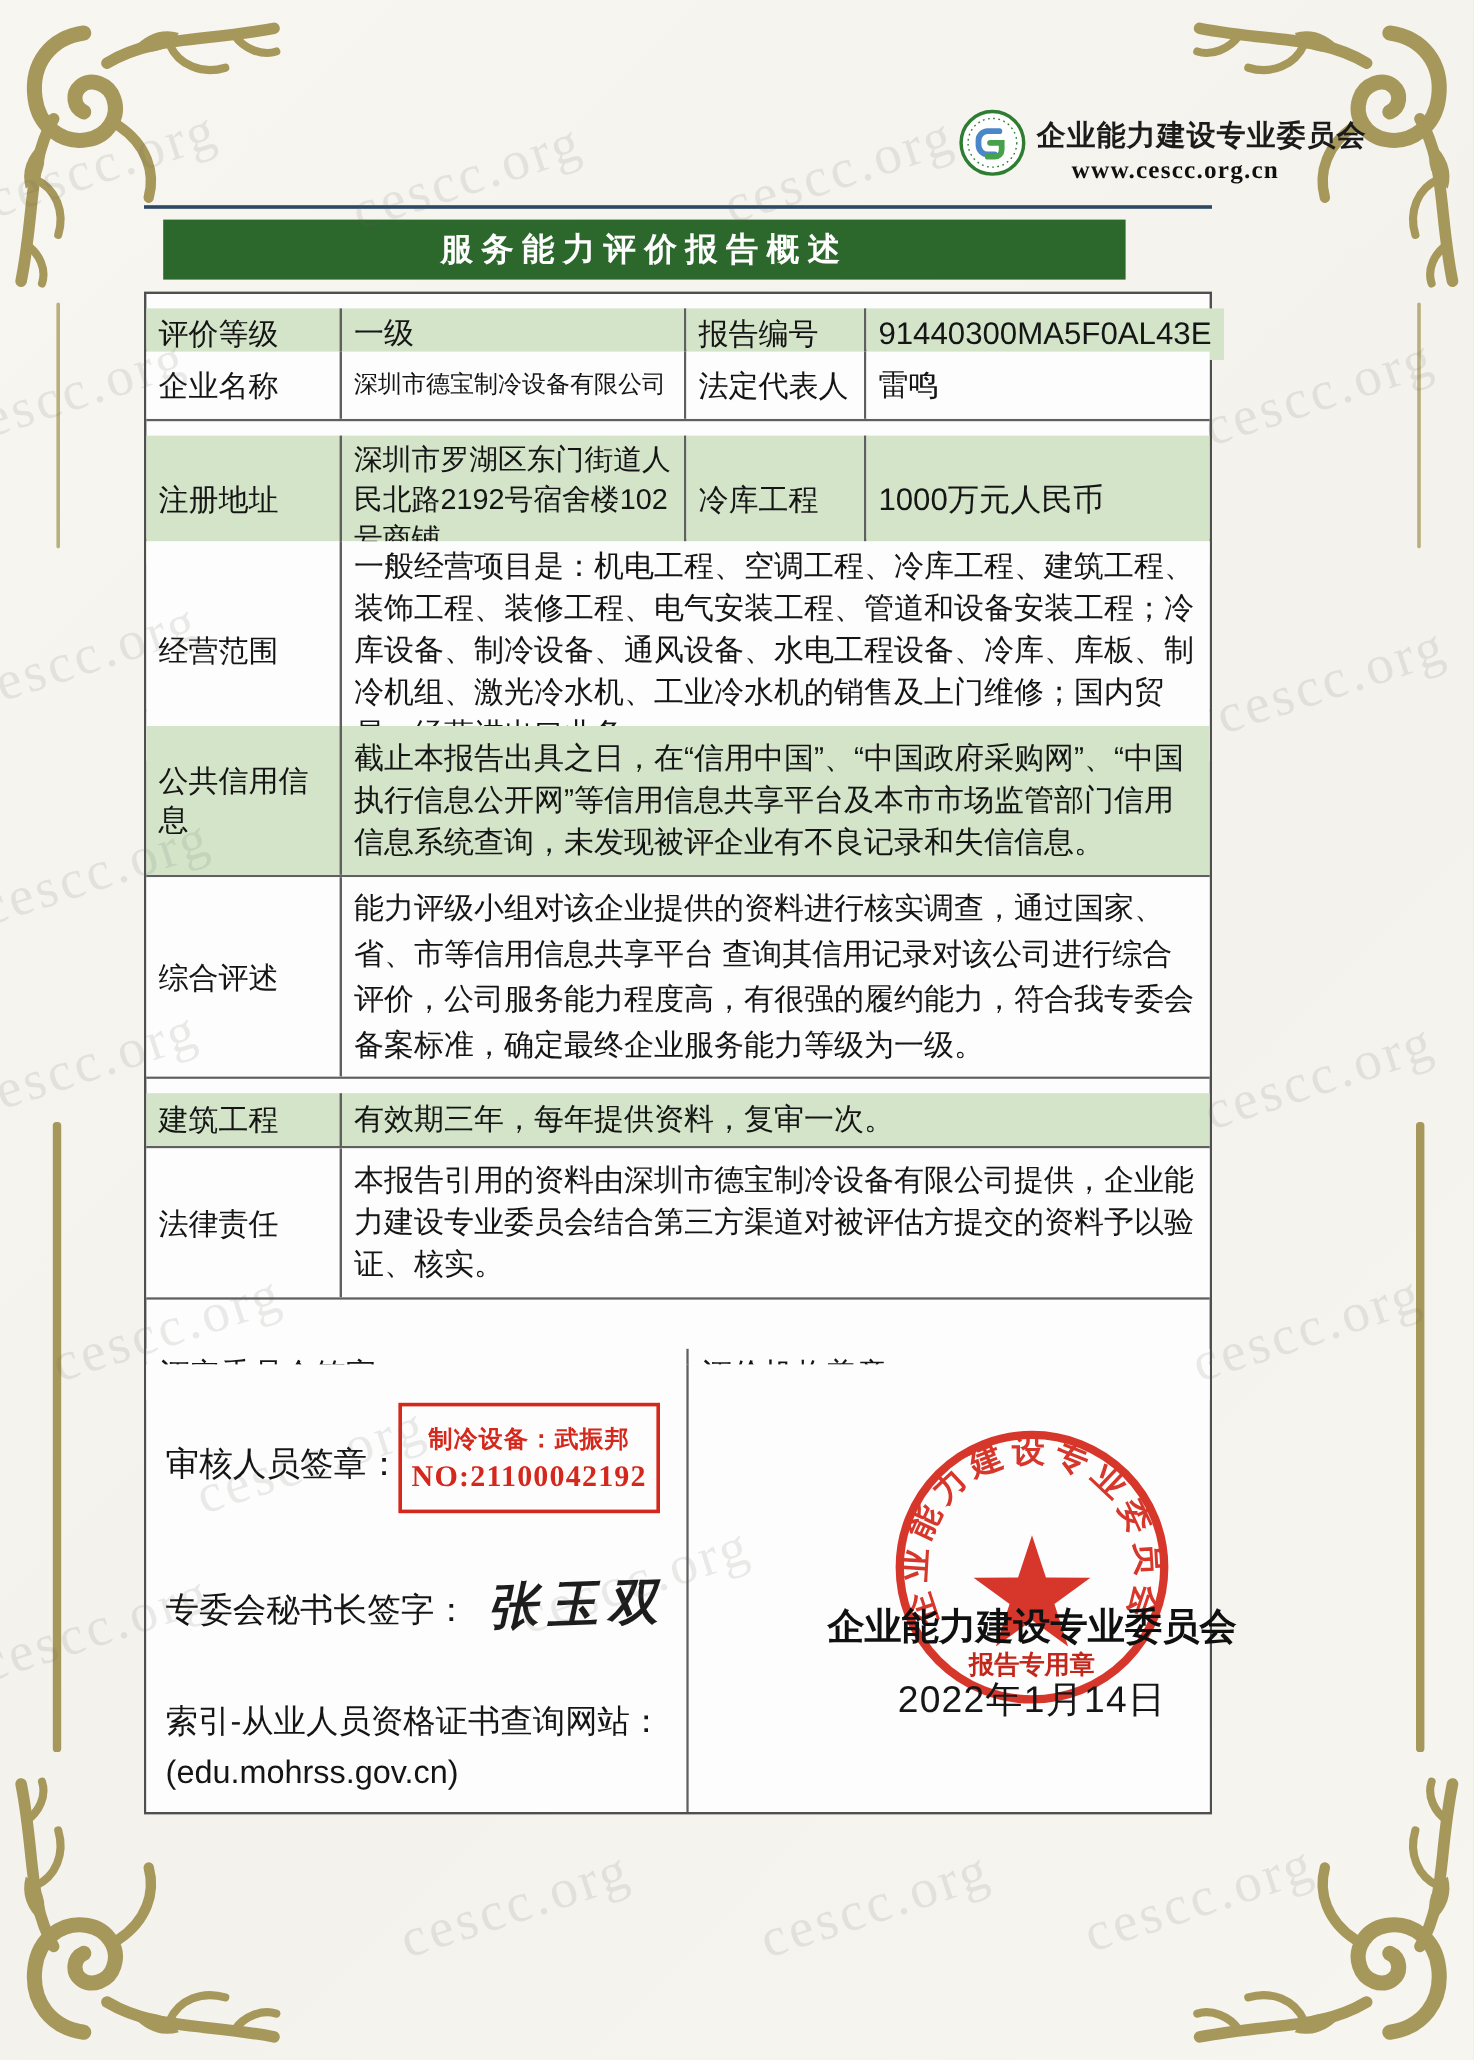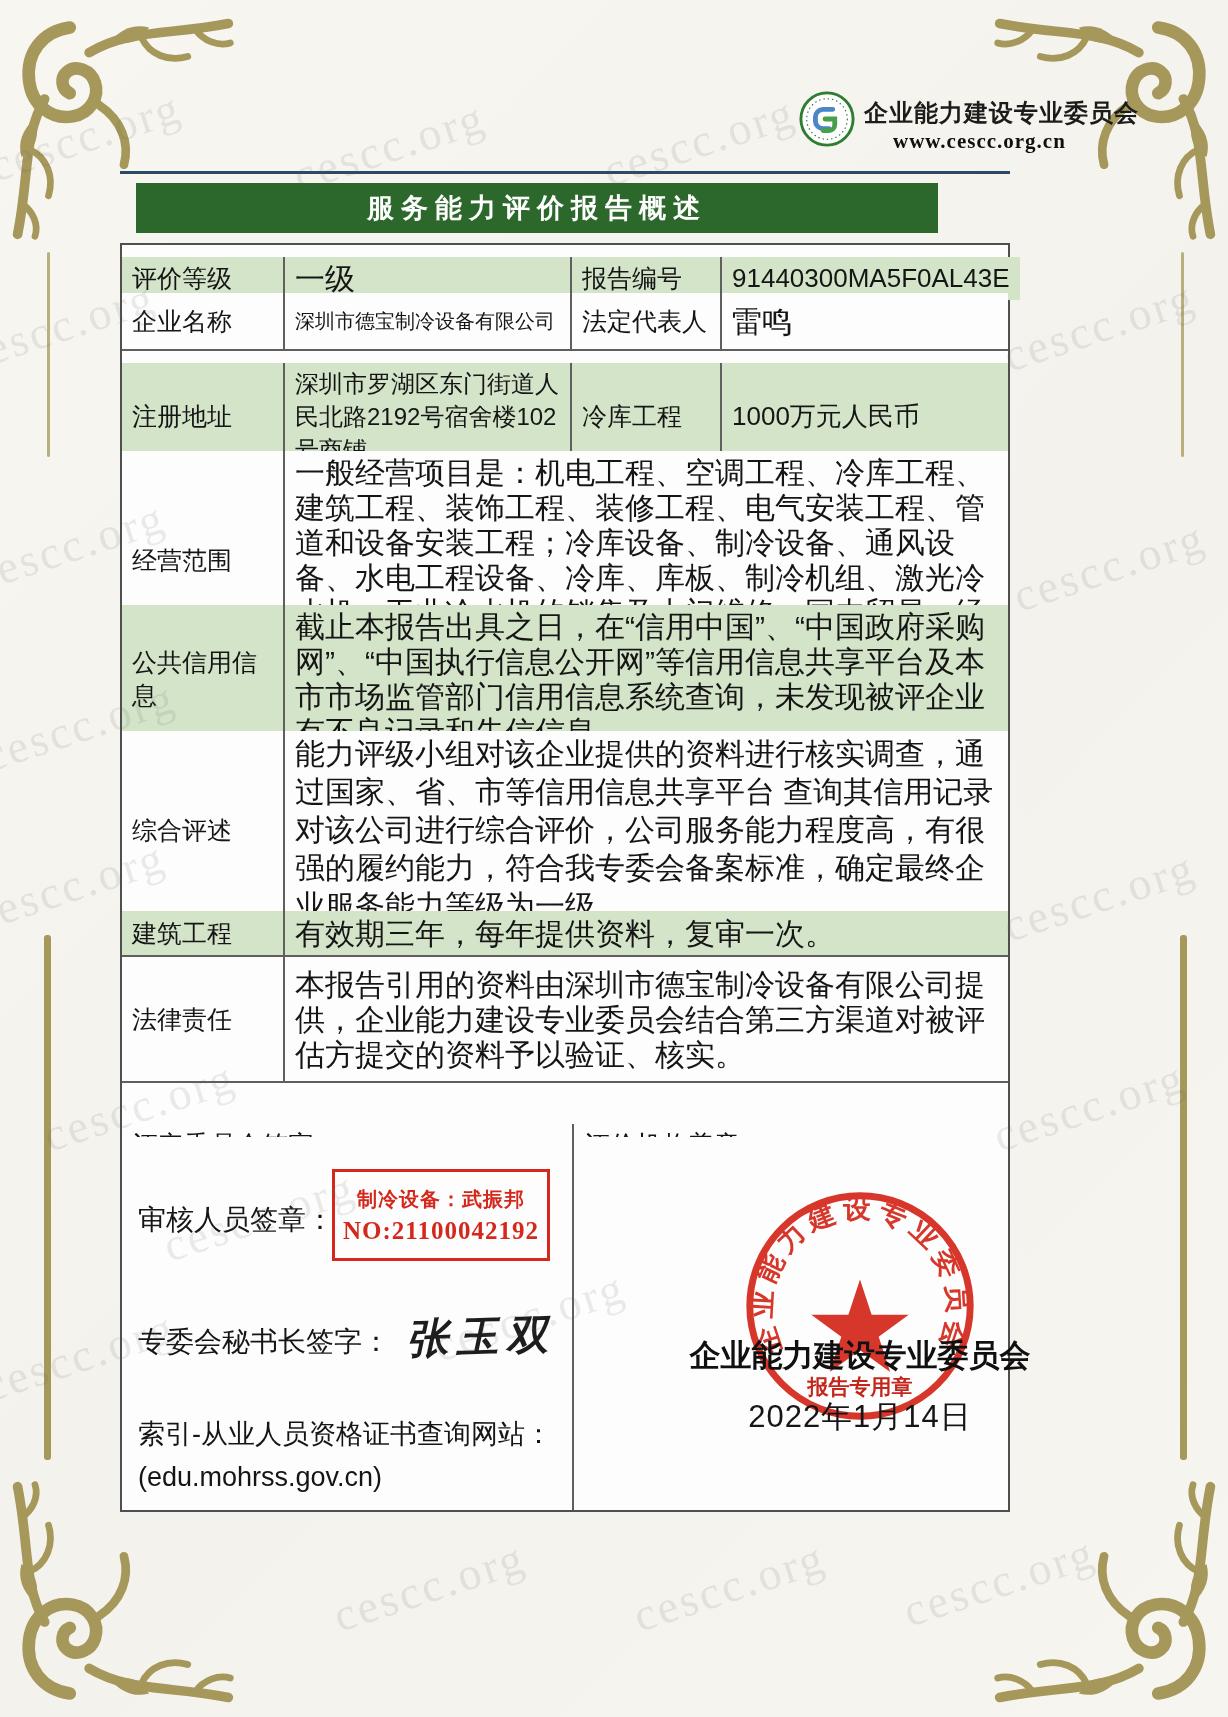--- a/index.html
+++ b/index.html
@@ -40,21 +40,21 @@
   .row.info{grid-template-columns:163px 287px 150px 1fr;}
   .row.wide{grid-template-columns:163px 1fr;}
   .row.sig{grid-template-columns:452px 1fr;}
   .cell{border-right:2px solid #5f5f5f;display:flex;align-items:center;box-sizing:border-box;
         padding:4px 10px;background:#fdfdfd;overflow:visible;}
   .row .cell:last-child{border-right:none;}
   .green .cell{background:#d3e4c9;margin-top:12px;}
   .r1{height:48px}.r2{height:58px}.r3{height:100px}.r4{height:142px}.r5{height:138px}
   .r6{height:168px}.r7{height:58px}.r8{height:126px}.rsh{height:54px}.rsc{height:373px}
   .lbl{font-size:25px;padding-left:10px;}
-  .val{font-size:30px;line-height:35px;}
+  .val{font-size:25px;line-height:35px;}
   .fit{font-size:20px;white-space:nowrap;}
   .addr{font-size:24px;line-height:33px;}
   .num{font-size:26px;}
   
   .sigcell{position:relative;padding:0;}
   .aud-label{position:absolute;left:16px;top:64px;font-size:28px;}
   .red-box{position:absolute;left:210px;top:32px;width:212px;height:86px;border:3px solid #d5281c;
            display:flex;flex-direction:column;align-items:center;justify-content:center;gap:4px;}
   .red-box .l1{font-family:"Liberation Serif",serif;font-weight:bold;font-size:20px;
                color:#d5281c;letter-spacing:1px;}

